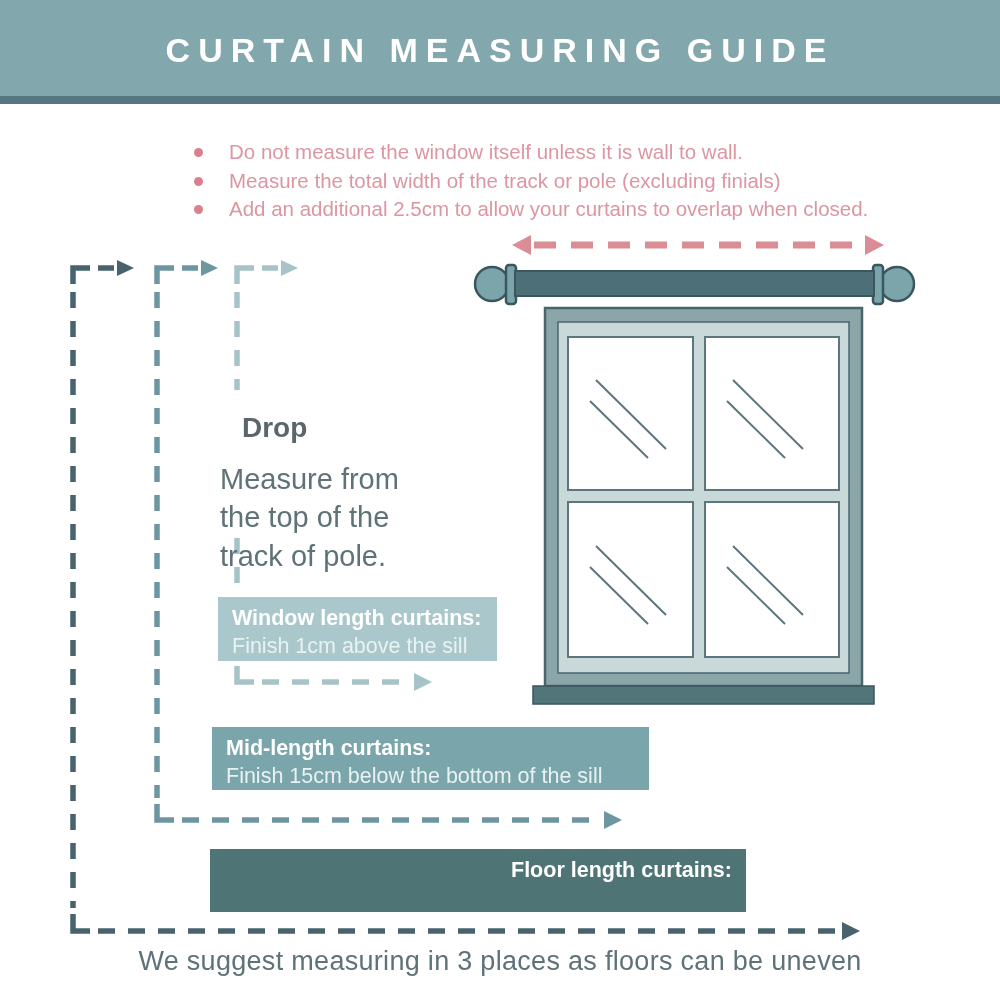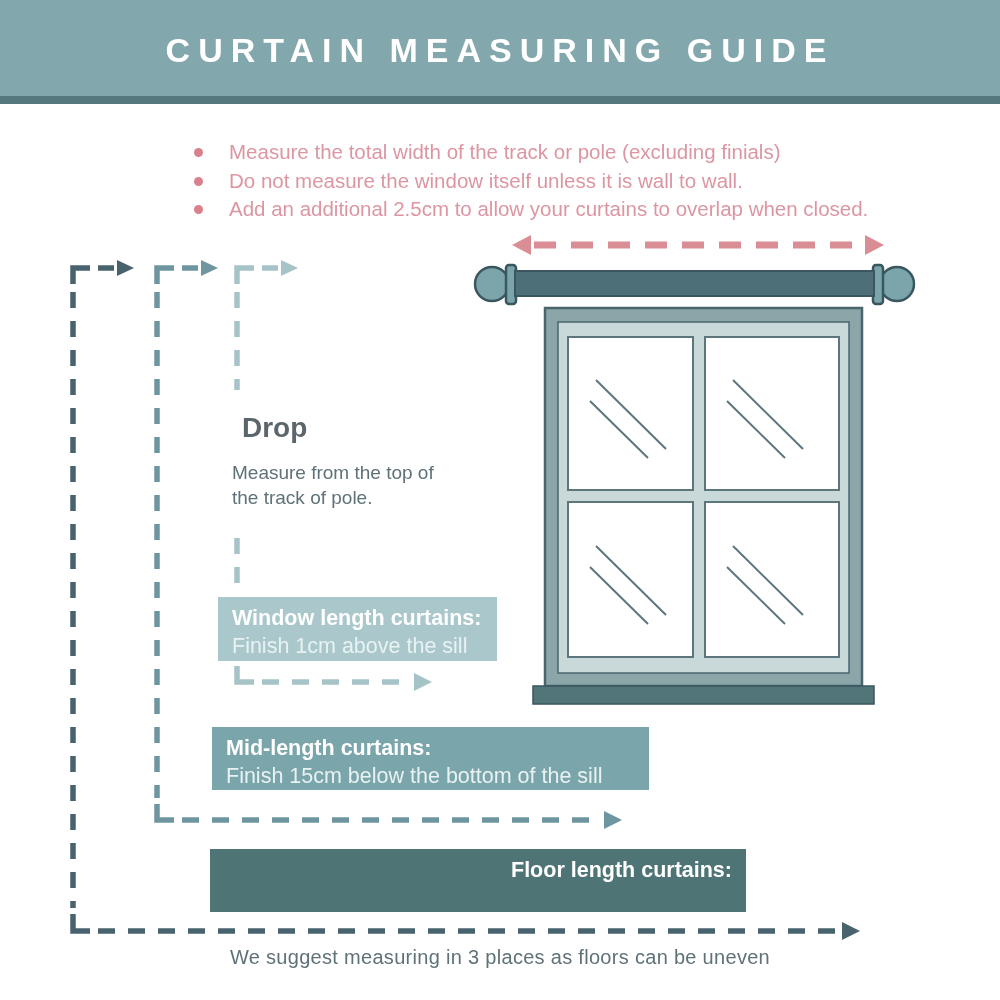--- a/index.html
+++ b/index.html
@@ -26,32 +26,32 @@
   }
   .bullets{position:absolute;left:194px;top:141px;margin:0;padding:0;list-style:none;}
   .bullet-row{display:flex;align-items:flex-start;margin-bottom:7px;}
   .bullet-dot{
     flex:0 0 auto;width:9px;height:9px;border-radius:50%;
     background:var(--pink);margin:7px 26px 0 0;
   }
   .bullet-text{color:var(--pink-light);font-size:20.5px;line-height:1.05;white-space:nowrap;}
   
   .drop-heading{position:absolute;left:242px;top:412px;font-size:28px;font-weight:bold;color:var(--text-dark);}
-  .drop-desc{position:absolute;left:232px;top:460px;width:222px;font-size:19px;line-height:1.32;color:var(--text-mid);}
+  .drop-desc{position:absolute;left:220px;top:460px;width:222px;font-size:29px;line-height:1.32;color:var(--text-mid);}
   
   .len-box{position:absolute;color:#ffffff;padding:7px 14px;box-sizing:border-box;}
   .box-title{font-weight:bold;font-size:21.5px;line-height:1.32;white-space:nowrap;}
   .box-sub{font-size:21.5px;line-height:1.32;color:var(--box-sub);white-space:nowrap;}
   .box-window{left:218px;top:597px;width:279px;height:64px;background:var(--box1-bg);}
   .box-mid{left:212px;top:727px;width:437px;height:63px;background:var(--box2-bg);}
   .box-floor{left:210px;top:849px;width:536px;height:63px;background:var(--box3-bg);text-align:right;}
   
   .footer-note{
     position:absolute;left:0;top:946px;width:1000px;text-align:center;
-    font-size:20px;color:var(--text-mid);letter-spacing:0.3px;
+    font-size:27px;color:var(--text-mid);letter-spacing:0.3px;
   }
   
   .illustration{position:absolute;left:0;top:0;width:1000px;height:1000px;}
   .stroke-pink{stroke:var(--pink-arrow);fill:none;stroke-width:7;}
   .fill-pink{fill:var(--pink-arrow);}
   .stroke-dark{stroke:var(--guide-dark);fill:none;stroke-width:5.5;}
   .fill-dark{fill:var(--guide-dark);}
   .stroke-mid{stroke:var(--guide-mid);fill:none;stroke-width:5.5;}
   .fill-mid{fill:var(--guide-mid);}
   .stroke-light{stroke:var(--guide-light);fill:none;stroke-width:5.5;}
@@ -74,25 +74,25 @@
 
   <div class="header-band">
     <div class="header-title">CURTAIN MEASURING GUIDE</div>
   </div>
   <div class="header-rule"></div>
 
 
   <ul class="bullets">
     <li class="bullet-row">
       <span class="bullet-dot"></span>
-      <span class="bullet-text">Measure the total width of the track or pole (excluding finials)</span>
+      <span class="bullet-text">Do not measure the window itself unless it is wall to wall.</span>
     </li>
     <li class="bullet-row">
       <span class="bullet-dot"></span>
-      <span class="bullet-text">Do not measure the window itself unless it is wall to wall.</span>
+      <span class="bullet-text">Measure the total width of the track or pole (excluding finials)</span>
     </li>
     <li class="bullet-row">
       <span class="bullet-dot"></span>
       <span class="bullet-text">Add an additional 2.5cm to allow your curtains to overlap when closed.</span>
     </li>
   </ul>
 
   <svg class="illustration" viewBox="0 0 1000 1000">
 
     <g>

